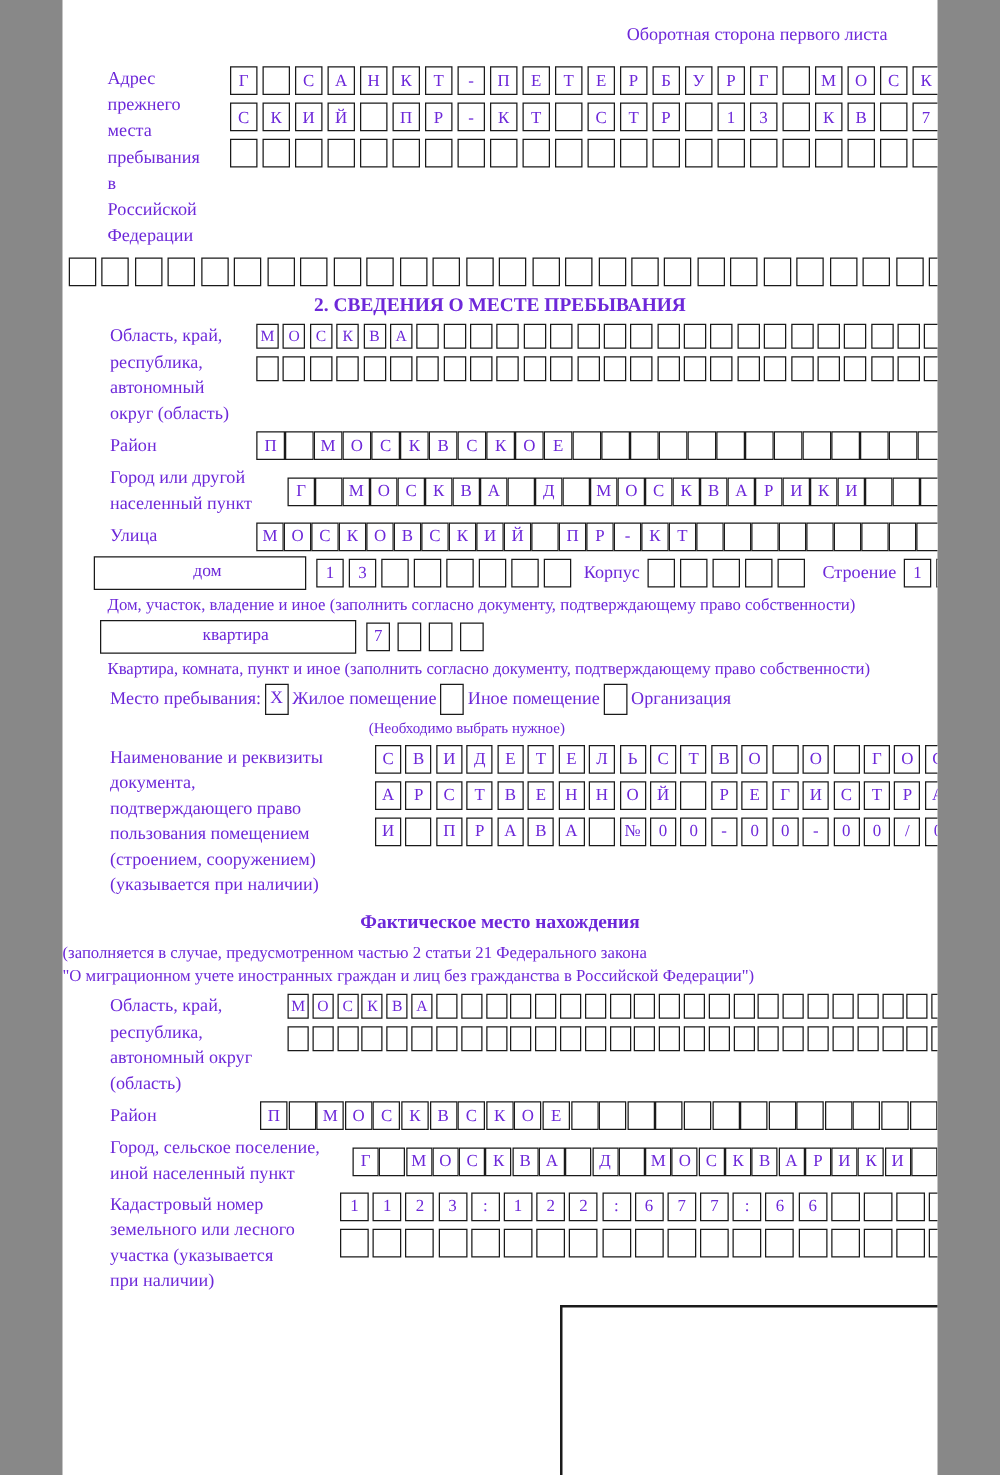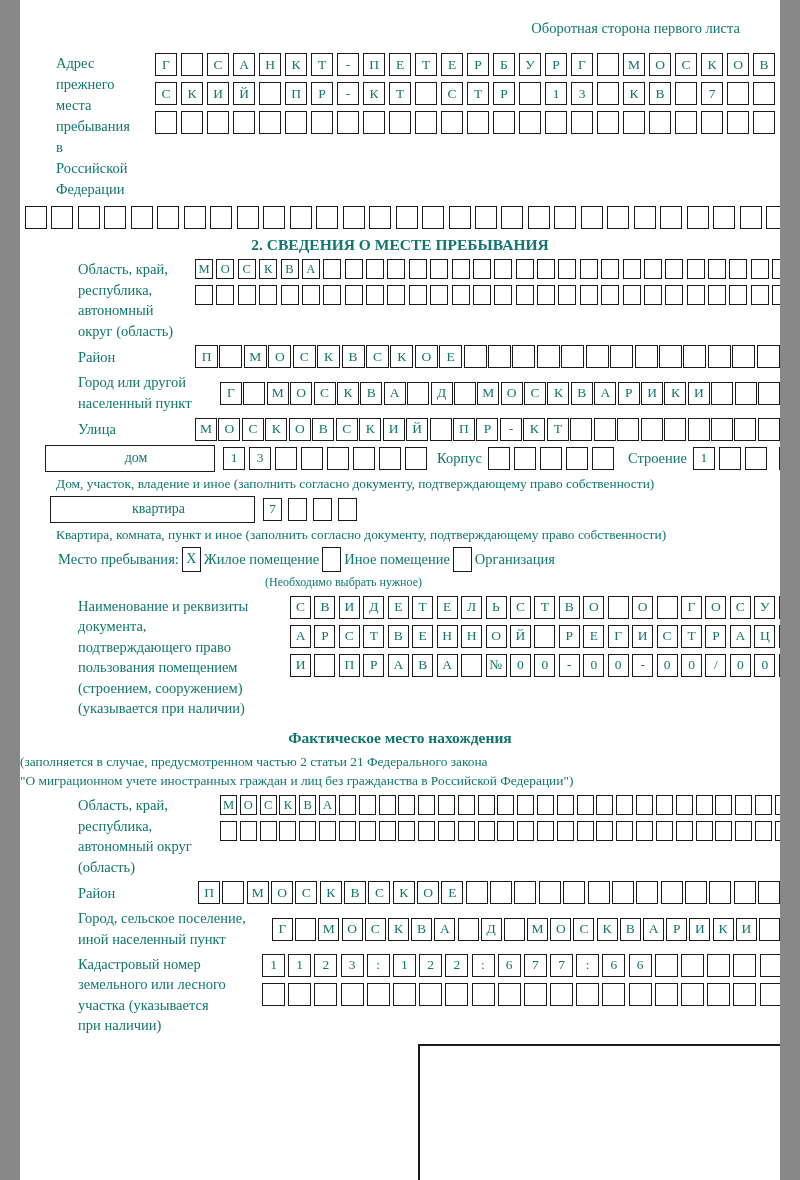--- a/index.html
+++ b/index.html
@@ -1,19 +1,19 @@
 <!DOCTYPE html>
 <html><head>
 <meta charset="utf-8">
 <style>
   * { box-sizing: border-box; margin: 0; padding: 0; }
   html,body { background:#888; }
   .page {
-    width: 760px; height: 1180px; margin: 0 auto;
-    background: #fff; color: #0f766e;
+    width: 700px; height: 1180px; margin: 0 auto;
+    background: #fff; color: #6d28d9;
     font-family: "Liberation Serif", "DejaVu Serif", serif;
     font-size: 14.5px; position: relative; overflow: hidden;
   }
   .header-note { text-align: right; padding: 20px 40px 0 0; font-size: 14.5px; }
 
   
   .cells { display: flex; justify-content: space-between; }
   .cell {
     width: 22px; height: 23px; border: 1.6px solid #1a1a1a; background:#fff;
     display: flex; align-items: center; justify-content: center;
@@ -28,21 +28,21 @@
   .w510{width:510px} .w592{width:592px} .w608{width:608px} .w528{width:528px} .w573{width:573px}
 
   .prev-wrap { display: flex; margin: 16px 5px 0 36px; }
   .prev-label { width: 139px; padding-right: 24px; line-height: 1.45; }
   .rowscol { display: flex; flex-direction: column; gap: 6px; }
   .fullrow { margin: 6px 5px 0 5px; }
 
   .note-c { text-align: center; font-size: 13px; margin-top: 3px; }
   .sec-title { text-align: center; font-weight: bold; font-size: 15.5px; margin: 7px 0 5px; }
 
-  .frow { display: flex; align-items: center; padding-left: 38px; margin-bottom: 4px; margin-left: 20px; }
+  .frow { display: flex; align-items: center; padding-left: 38px; margin-bottom: 4px; }
   .frow.top { align-items: flex-start; }
   .flabel { line-height: 1.42; flex: none; }
   .lbl117 { width: 117px; padding-right: 16px; }
   .lbl142 { width: 142px; padding-right: 22px; }
   .lbl120 { width: 120px; }
   .lbl194 { width: 194px; padding-right: 19px; }
   .lbl184 { width: 184px; padding-right: 34px; }
   .lbl212 { width: 212px; padding-right: 27px; }
 
   .house-row { display: flex; align-items: center; padding-left: 25px; margin-bottom: 4px; }

